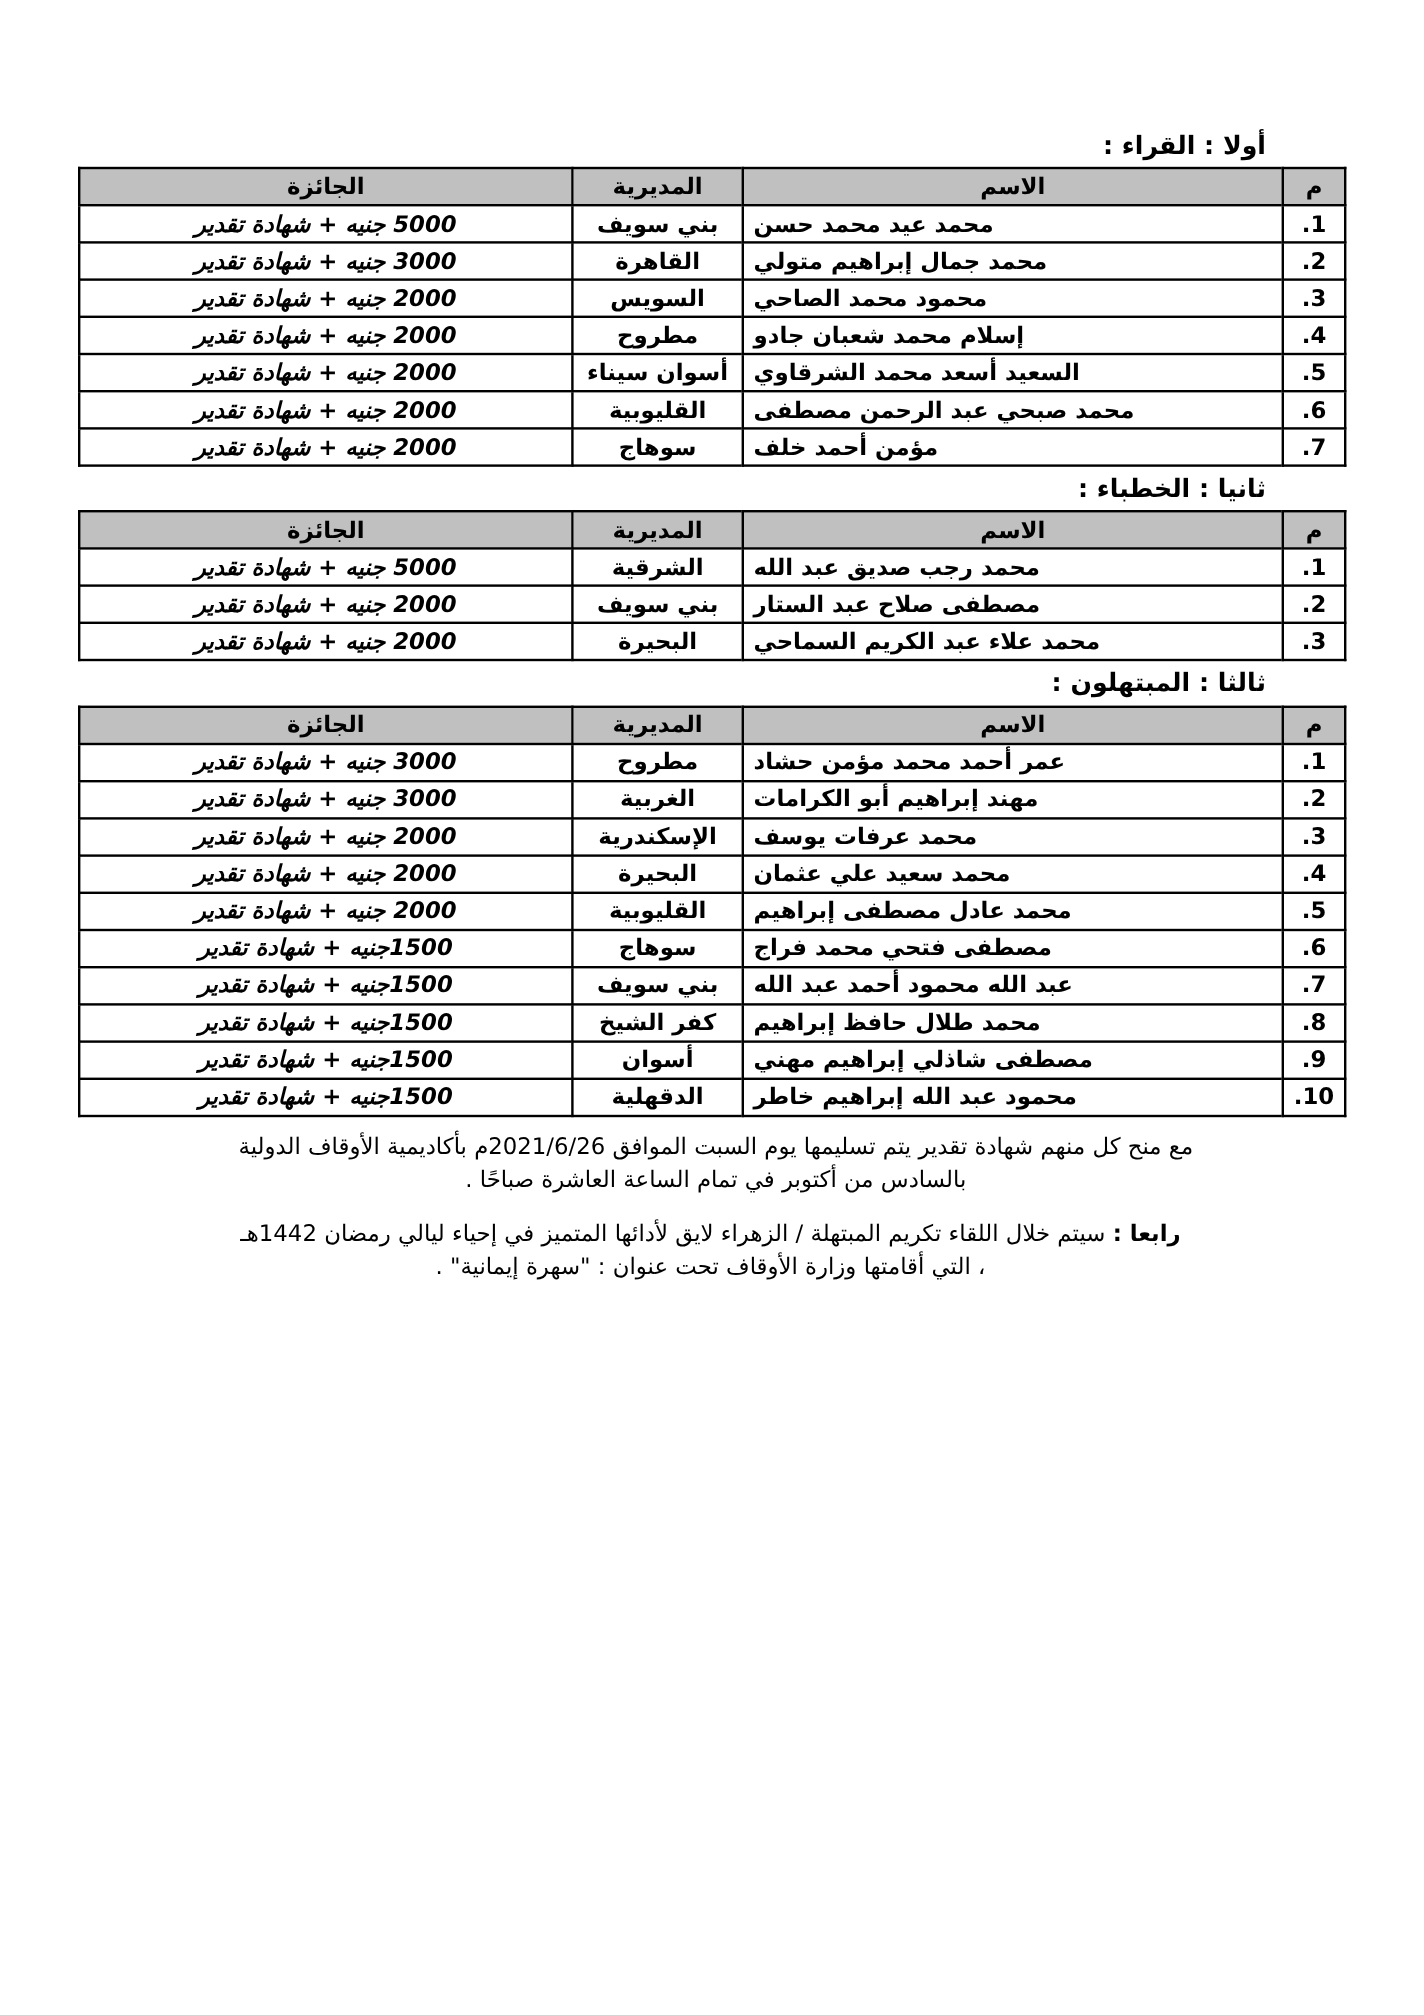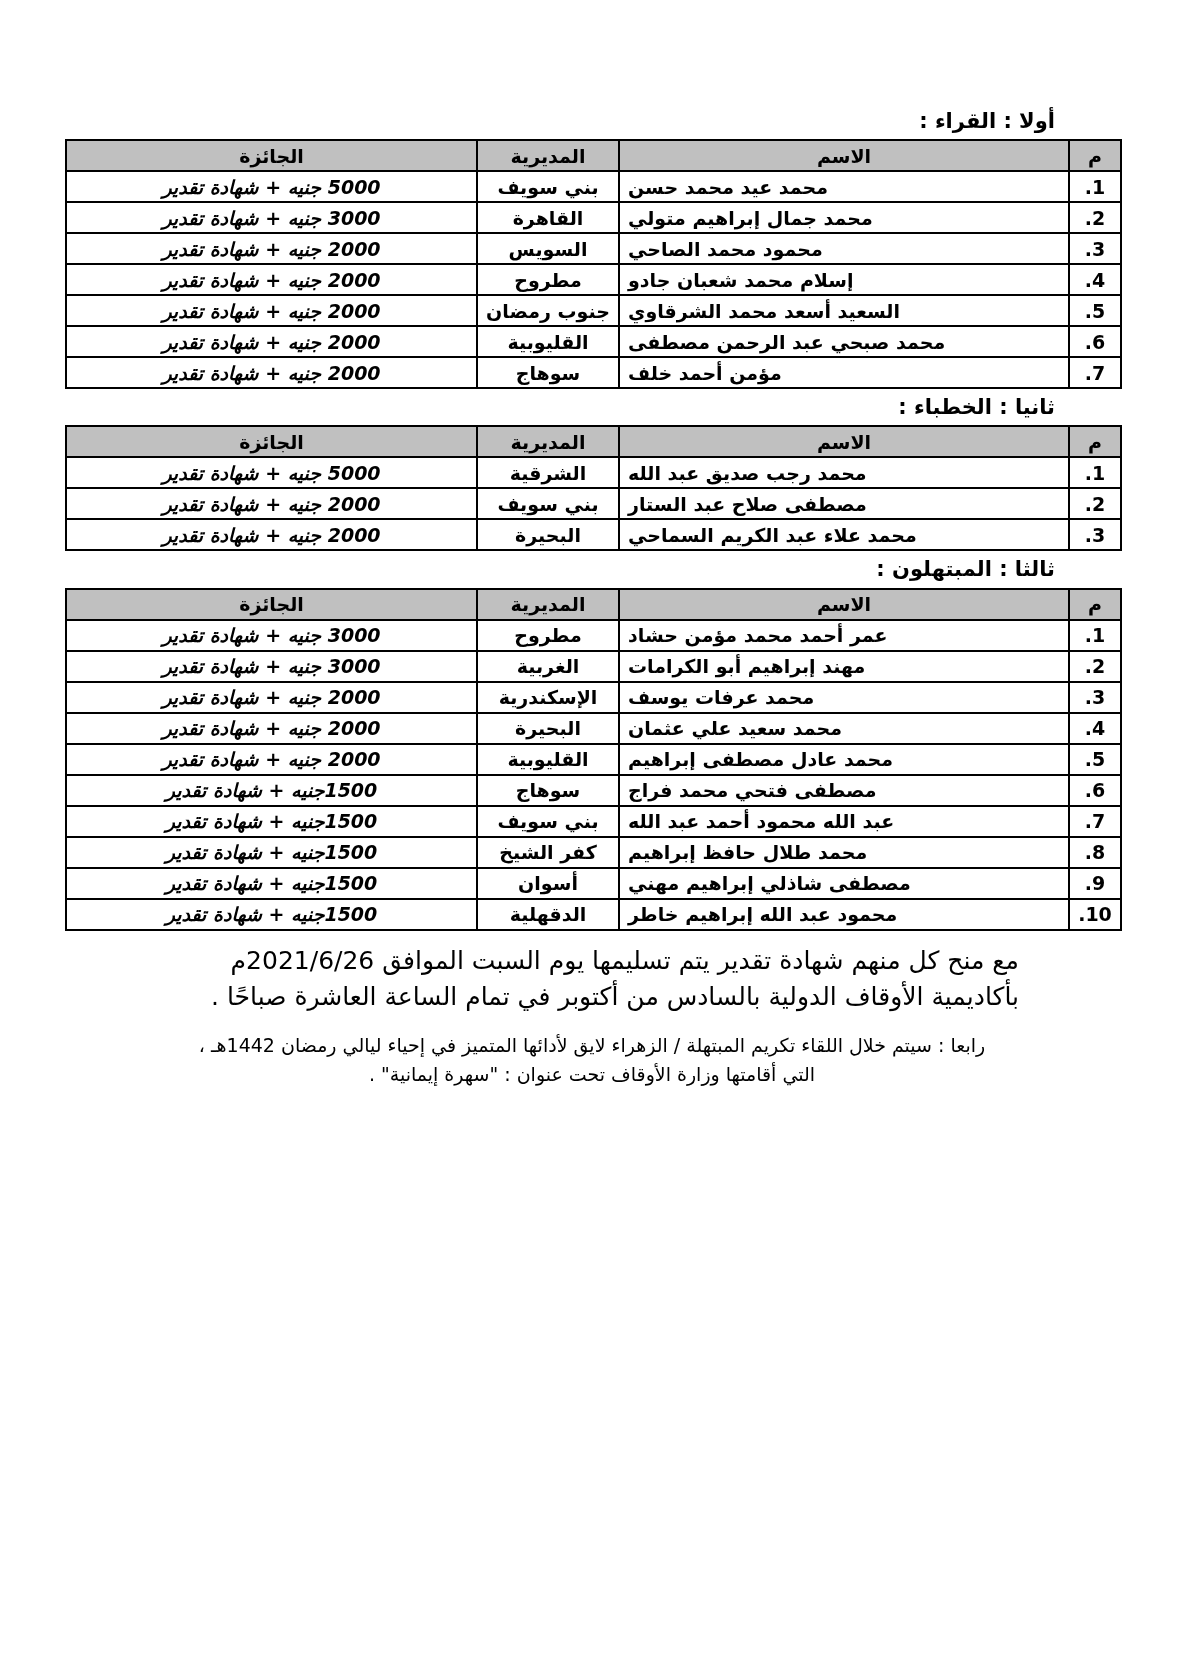--- a/index.html
+++ b/index.html
@@ -51,34 +51,34 @@
   .c-name  { width: 450px; }
   .c-dir   { width: 142px; }
   
   td.num   { text-align: center; }
   td.name  { text-align: left; }
   td.dir   { text-align: center; }
   td.prize { text-align: center; font-size: 20px; font-style: italic; }
   .note1 {
     width: 845px;
     margin: 12px 168px 0 auto;
-    font-size: 25px;
+    font-size: 19px;
     line-height: 1.45;
-    text-align: right;
+    text-align: center;
     color: #000;
   }
   .note2 {
     width: 790px;
     margin: 16px 200px 0 auto;
     font-size: 19px;
     line-height: 1.5;
     text-align: center;
     color: #000;
   }
-  .bold { font-weight: normal; }
+  .bold { font-weight: bold; }
 </style>
 </head>
 <body>
 
 <div class="page">
 
   <h2 class="section-title">أولا : القراء :</h2>
   <table class="prize-table">
     <colgroup>
       <col class="c-num">
@@ -115,21 +115,21 @@
         </tr>
         <tr>
           <td class="num">4.</td>
           <td class="name">إسلام محمد شعبان جادو</td>
           <td class="dir">مطروح</td>
           <td class="prize">2000 جنيه + شهادة تقدير</td>
         </tr>
         <tr>
           <td class="num">5.</td>
           <td class="name">السعيد أسعد محمد الشرقاوي</td>
-          <td class="dir">جنوب رمضان</td>
+          <td class="dir">أسوان سيناء</td>
           <td class="prize">2000 جنيه + شهادة تقدير</td>
         </tr>
         <tr>
           <td class="num">6.</td>
           <td class="name">محمد صبحي عبد الرحمن مصطفى</td>
           <td class="dir">القليوبية</td>
           <td class="prize">2000 جنيه + شهادة تقدير</td>
         </tr>
         <tr>
           <td class="num">7.</td>

